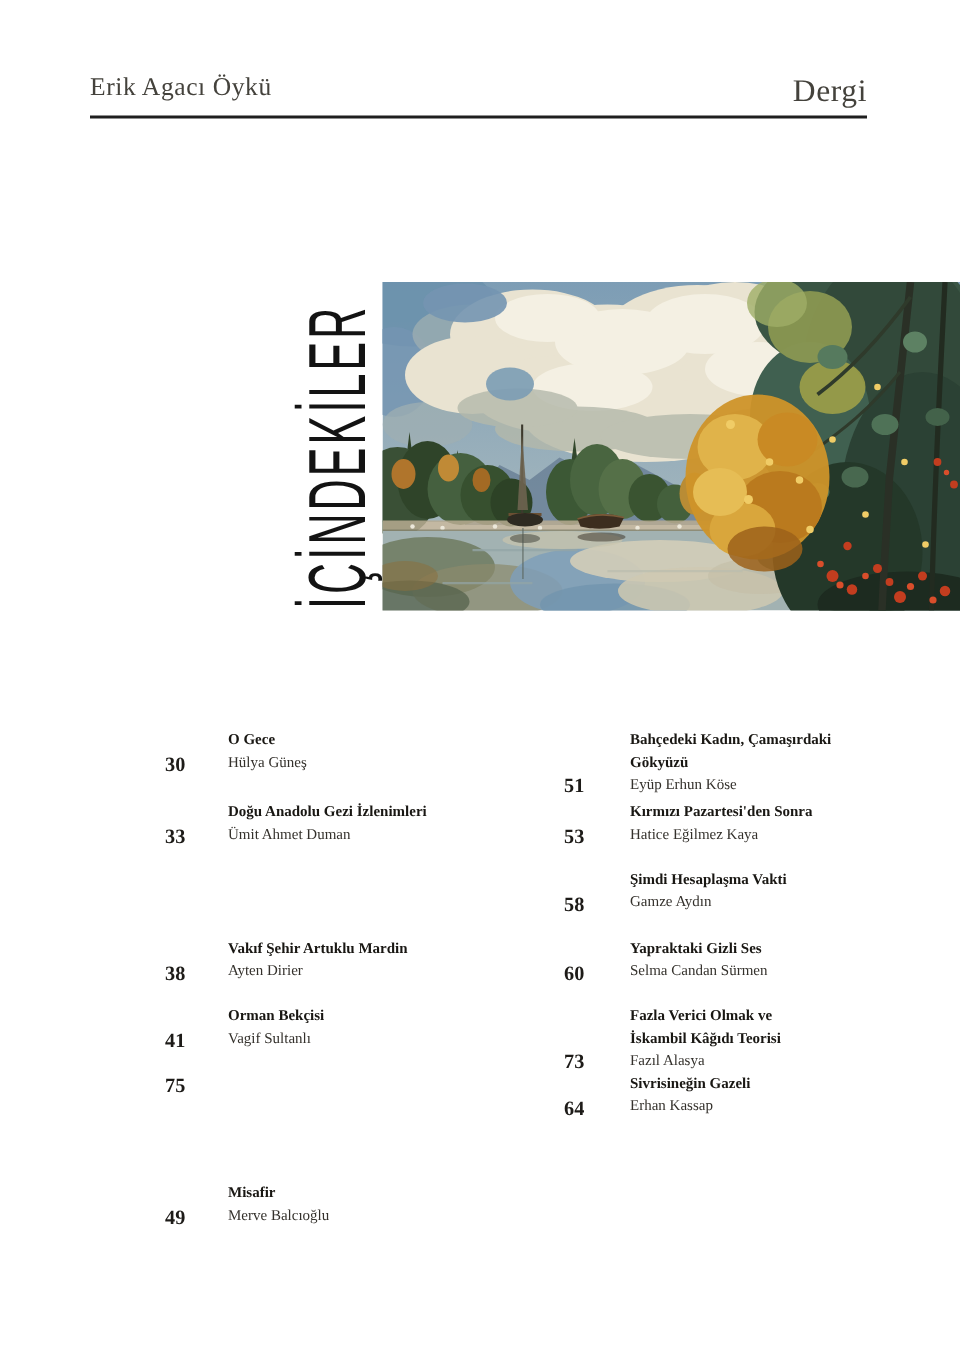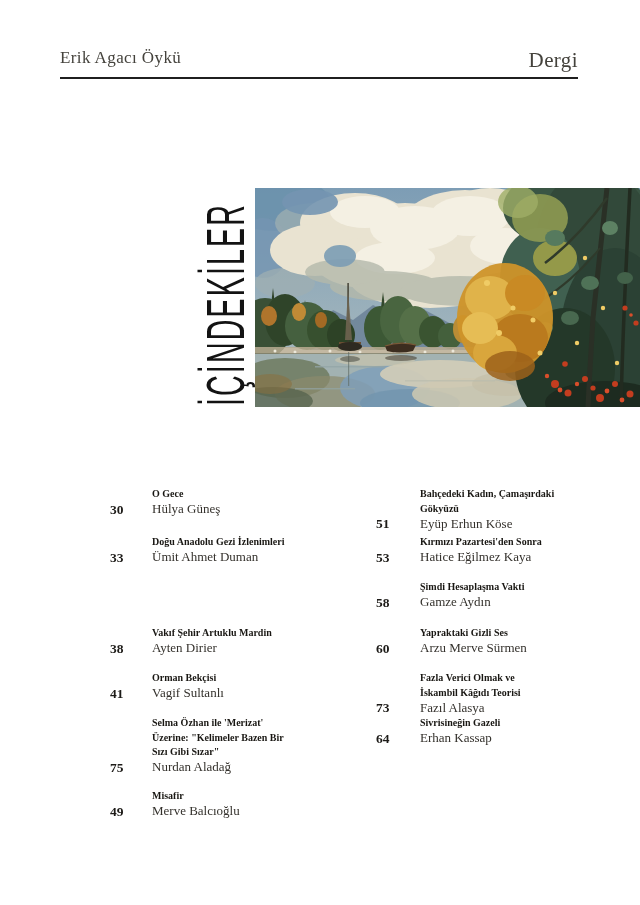--- a/index.html
+++ b/index.html
@@ -48,21 +48,21 @@
     flex:none;font-weight:700;font-size:13.5px;line-height:15px;
   }
   .entry.colL .num{width:42px;}
   .entry.colR .num{width:44px;}
   .entry .txt{flex:1;}
   .entry .title{
     font-weight:700;font-size:10px;line-height:14.6px;
     white-space:pre-line;color:#191713;
   }
   .entry .author{
-    font-weight:400;font-size:13px;line-height:14.6px;
+    font-weight:400;font-size:10px;line-height:14.6px;
     color:#34312c;margin-top:0.5px;
   }
 </style>
 </head>
 <body>
 
 <div class="page">
 
   <div class="hdr-left">Erik Agacı Öykü</div>
   <div class="hdr-right">Dergi</div>
@@ -282,26 +282,20 @@
   </div>
   <div class="entry colL" style="top:671px">
     <span class="num">41</span>
     <div class="txt">
       <div class="title">Orman Bekçisi</div>
       <div class="author">Vagif Sultanlı</div>
     </div>
   </div>
   <div class="entry colL" style="top:716px">
     <span class="num">75</span>
-    <div class="txt">
-      <div class="title">Selma Özhan ile 'Merizat'
-Üzerine: "Kelimeler Bazen Bir
-Sızı Gibi Sızar"</div>
-      <div class="author">Nurdan Aladağ</div>
-    </div>
   </div>
   <div class="entry colL" style="top:789px">
     <span class="num">49</span>
     <div class="txt">
       <div class="title">Misafir</div>
       <div class="author">Merve Balcıoğlu</div>
     </div>
   </div>
 
   <div class="entry colR" style="top:487px">
@@ -323,21 +317,21 @@
     <span class="num">58</span>
     <div class="txt">
       <div class="title">Şimdi Hesaplaşma Vakti</div>
       <div class="author">Gamze Aydın</div>
     </div>
   </div>
   <div class="entry colR" style="top:626px">
     <span class="num">60</span>
     <div class="txt">
       <div class="title">Yapraktaki Gizli Ses</div>
-      <div class="author">Arzu Merve Sürmen</div>
+      <div class="author">Selma Candan Sürmen</div>
     </div>
   </div>
   <div class="entry colR" style="top:671px">
     <span class="num">73</span>
     <div class="txt">
       <div class="title">Fazla Verici Olmak ve
 İskambil Kâğıdı Teorisi</div>
       <div class="author">Fazıl Alasya</div>
     </div>
   </div>

